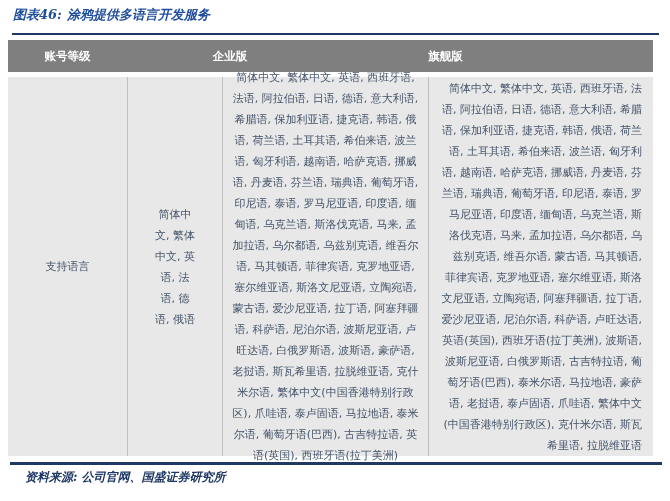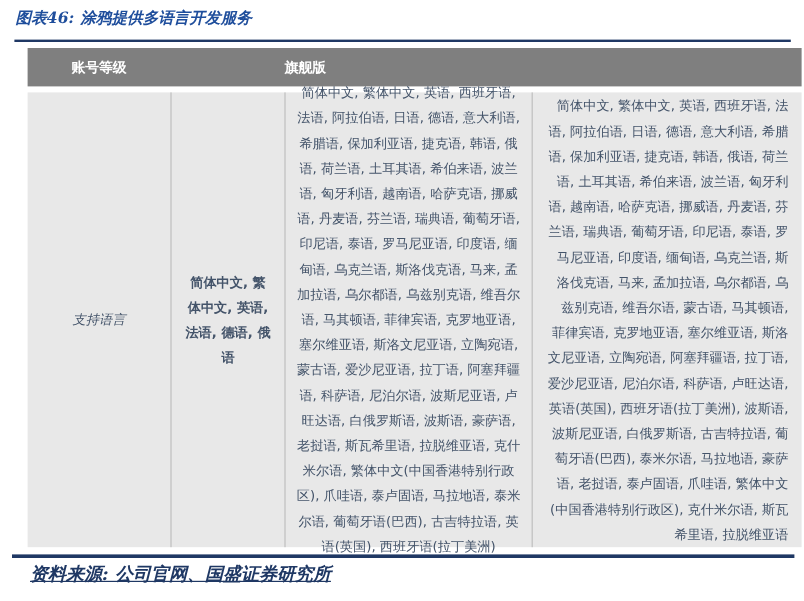--- a/index.html
+++ b/index.html
@@ -17,70 +17,71 @@
     font-size:13px; color:#1f4e9c; white-space:nowrap;
   }
   .fig-caption .lbl { margin-right:5px; }
 
   .top-rule {
     position:absolute; left:12px; top:33px; width:647px; height:2px;
     background:#1f3864;
   }
 
   
-  .tbl { position:absolute; left:23px; top:40px; width:645px; }
+  .tbl { position:absolute; left:8px; top:40px; width:645px; }
   .thead {
     display:flex; height:32px; background:#7f7f7f;
     color:#ffffff; font-size:11.5px; font-weight:bold;
   }
   .th { display:flex; align-items:center; justify-content:center; box-sizing:border-box; }
   .tbody {
     display:flex; margin-top:5px; height:379px; background:#e8e8e8;
     color:#44546a; font-size:11px; line-height:21px;
   }
   .td {
     display:flex; align-items:center; justify-content:center;
     text-align:center; box-sizing:border-box;
   }
   .c1 { width:119px; }
   .c2 { width:95px;  }
   .c3 { width:206px; }
   .c4 { width:225px;text-align:right; }
   .td.c2, .td.c3, .td.c4 { border-left:1px solid #bfbfbf; }
-  .td.c1 { padding:12px 8px;font-style:italic; }
-  .td.c2 { padding:0 11px;font-weight:bold; }
+  .td.c1 { padding:12px 8px; }
+  .td.c2 { padding:0 26px; }
   .td.c3 { padding:0 7px; }
   .td.c4 { padding:0 11px; }
 
   
   .bottom-rule {
     position:absolute; left:10px; top:462px; width:652px; height:3px;
     background:#1f3864;
   }
   .source {
     position:absolute; left:25px; top:469px;
     font-family:"DejaVu Serif","Liberation Serif",serif;
     font-style:italic; font-weight:bold;
-    font-size:15px; color:#1f3864; white-space:nowrap;text-decoration:underline;
+    font-size:12px; color:#1f3864; white-space:nowrap;
   }
 </style>
 </head>
 <body>
 
 <div class="page">
 
   <div class="fig-caption">
     <span class="lbl">图表46:</span><span>涂鸦提供多语言开发服务</span>
   </div>
 
   <div class="top-rule"></div>
 
   <div class="tbl">
     <div class="thead">
       <div class="th c1">账号等级</div>
+      <div class="th c3">企业版</div>
       <div class="th c4">旗舰版</div>
     </div>
     <div class="tbody">
       <div class="td c1">
         <span>支持语言</span>
       </div>
       <div class="td c2">
         <span>简体中文, 繁体中文, 英语, 法语, 德语, 俄语</span>
       </div>
       <div class="td c3">

